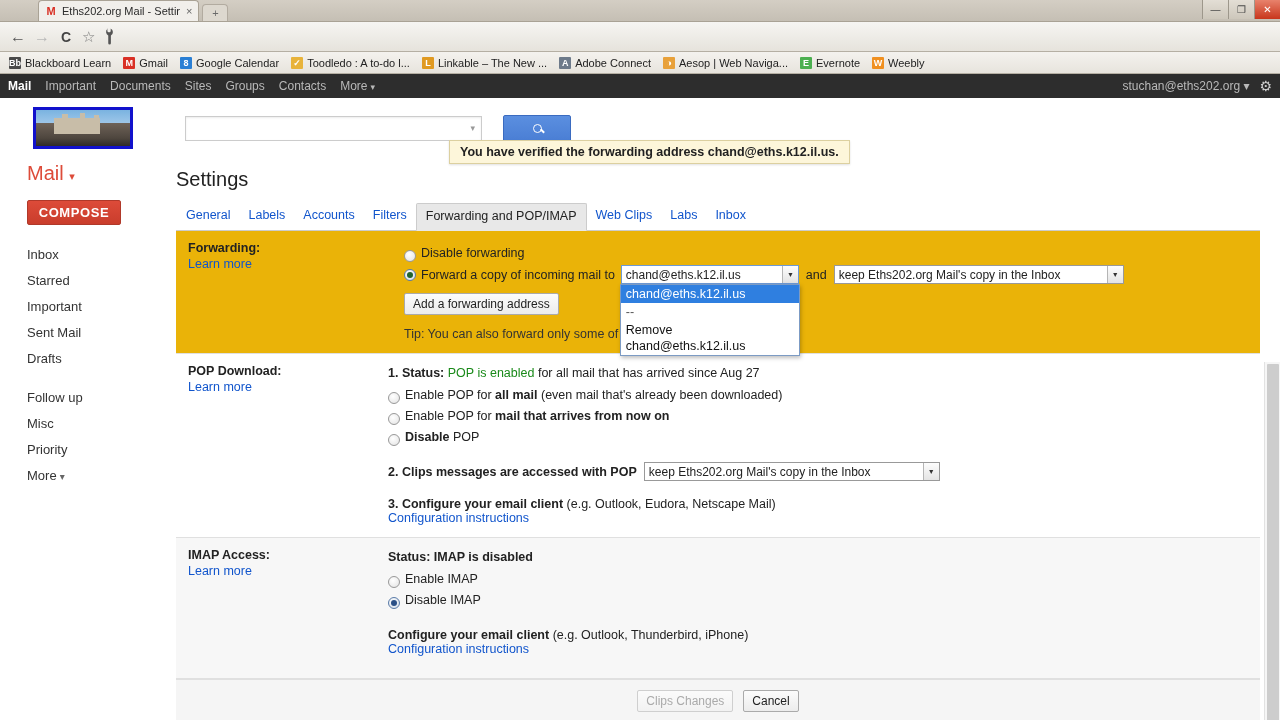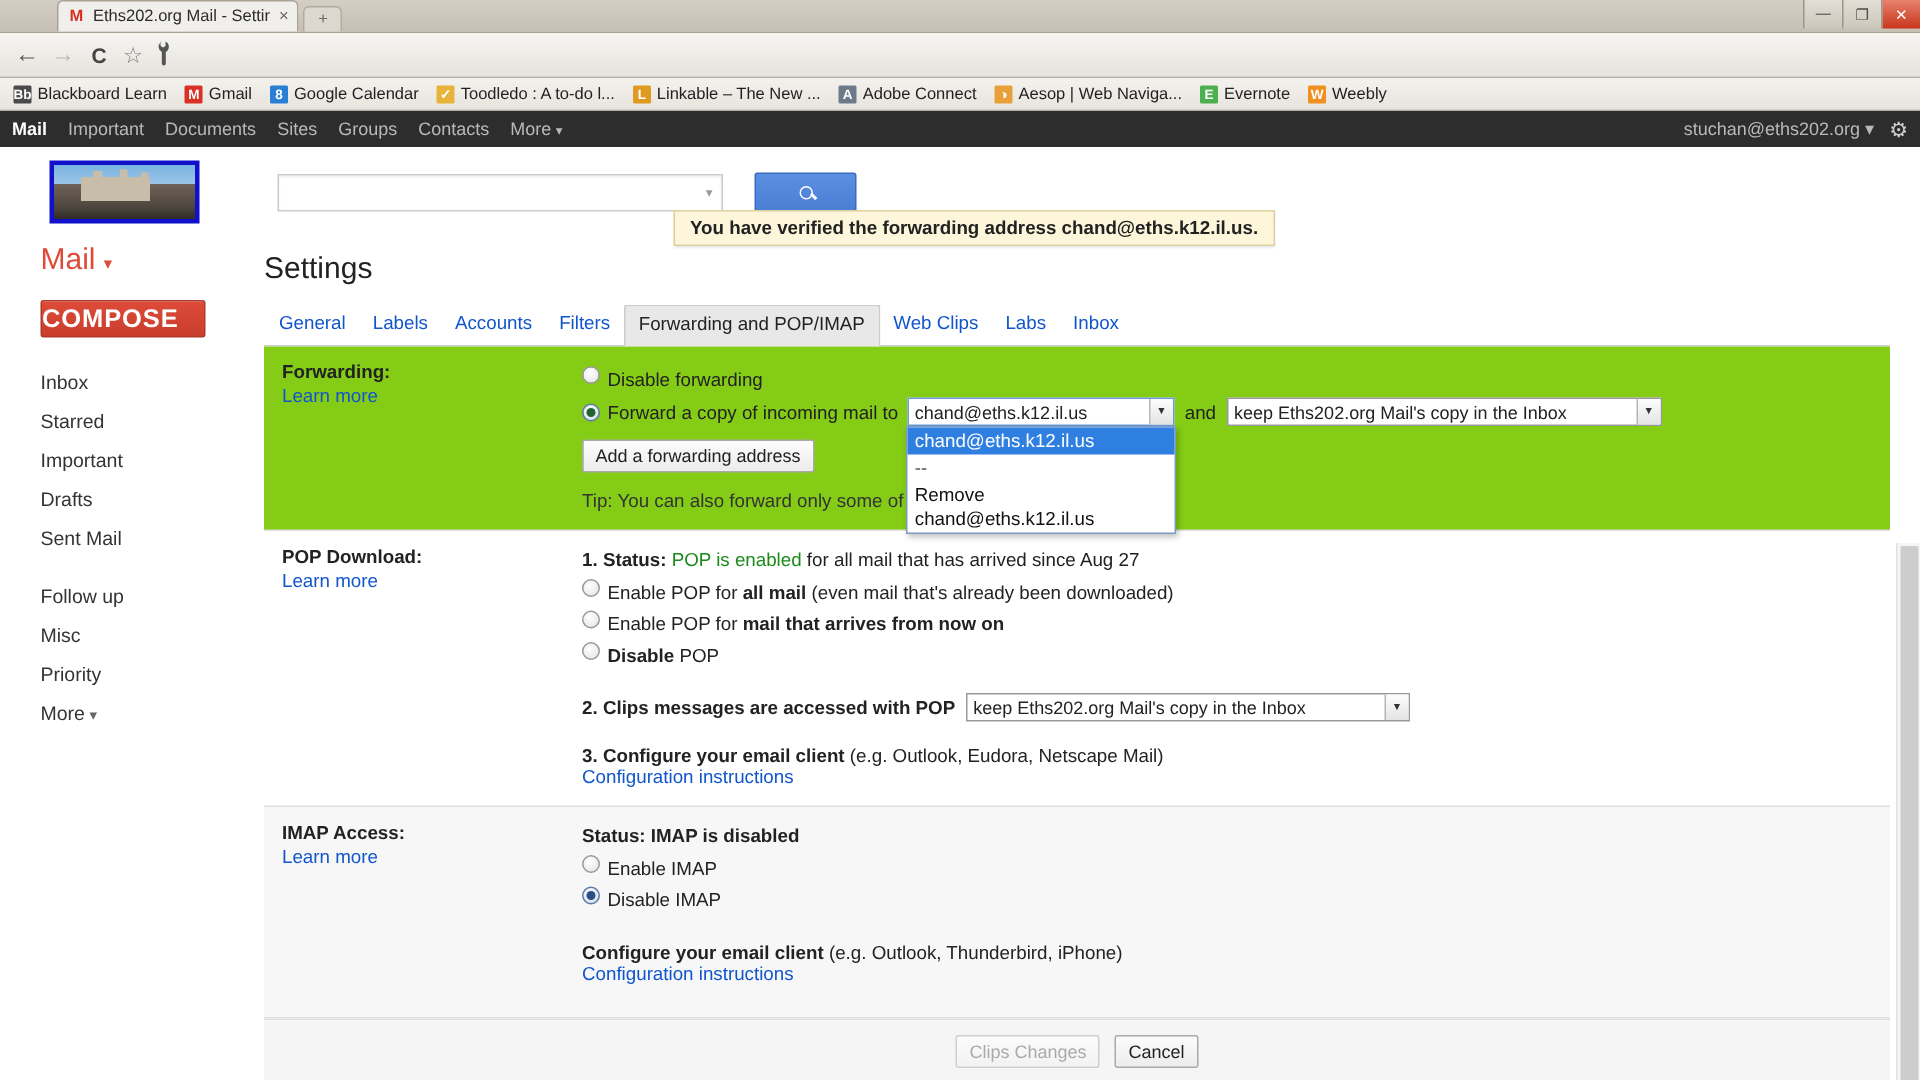--- a/index.html
+++ b/index.html
@@ -232,28 +232,28 @@
   .page-body { display: flex; position: relative; }
 
   
   .sidebar { width: 176px; flex: 0 0 176px; padding-left: 27px; padding-top: 12px; }
   .mail-title {
     font-size: 20px; color: #dd4b39; font-weight: normal;
     margin-bottom: 15px;
   }
   .mail-title .caret { font-size: 11px; }
   .compose-btn {
-    width: 110px; height: 25px;
+    width: 94px; height: 25px;
     background: linear-gradient(to bottom, #dd4b39, #c93d2c);
     border: 1px solid #b0392a;
     border-radius: 2px;
     color: #fff;
-    font-size: 17px; font-weight: bold;
+    font-size: 13px; font-weight: bold;
     letter-spacing: .6px;
-    display: flex; align-items: center; 
+    display: flex; align-items: center; justify-content: center;
     margin-bottom: 16px;
     text-transform: uppercase;
   }
   .nav-list { font-size: 13px; color: #333; }
   .nav-list .item { padding: 3.5px 0; line-height: 19px; }
   .nav-list .spacer { height: 13px; }
   .nav-list .caret { font-size: 10px; color: #666; }
 
   
   .main { flex: 1; padding-top: 8px; padding-right: 20px; }
@@ -306,21 +306,21 @@
   }
   .radio.on { border-color: #5a7ba8; background: radial-gradient(circle at 40% 35%, #fff, #cdd8e6); }
   .radio.on::after {
     content: ""; position: absolute;
     width: 6px; height: 6px; border-radius: 50%;
     background: #20642f;
     left: 2px; top: 2px;
   }
   .radio.blue.on::after { background: #2a4f86; }
 
-  .optline { display: flex; align-items: flex-start; margin: 3px 0; line-height: 18px; }
+  .optline { display: flex; align-items: flex-end; margin: 3px 0; line-height: 18px; }
 
   .sel-box {
     border: 1px solid #999;
     background: #fff;
     height: 19px;
     display: inline-flex;
     align-items: center;
     font-size: 12px;
     padding-left: 4px;
     position: relative;
@@ -519,22 +519,22 @@
       <span>Mail</span>
       <span class="caret">▾</span>
     </div>
     <div class="compose-btn">
       <span>COMPOSE</span>
     </div>
     <div class="nav-list" id="navlist">
         <div class="item"><span>Inbox</span></div>
         <div class="item"><span>Starred</span></div>
         <div class="item"><span>Important</span></div>
+        <div class="item"><span>Sent Mail</span></div>
         <div class="item"><span>Drafts</span></div>
-        <div class="item"><span>Sent Mail</span></div>
         <div class="spacer"></div>
         <div class="item"><span>Follow up</span></div>
         <div class="item"><span>Misc</span></div>
         <div class="item"><span>Priority</span></div>
         <div class="item"><span>More</span><span class="caret" style="margin-left: 3px;">▾</span></div>
       </div>
   </div>
 
   <div class="main">
     <h1 class="settings-title">Settings</h1>
@@ -545,21 +545,21 @@
         <div class="t"><span>Accounts</span></div>
         <div class="t"><span>Filters</span></div>
         <div class="t sel"><span>Forwarding and POP/IMAP</span></div>
         <div class="t"><span>Web Clips</span></div>
         <div class="t"><span>Labs</span></div>
         <div class="t"><span>Inbox</span></div>
       </div>
 
     <div class="settings-body">
 
-      <div class="srow" style="background:#84cc16;">
+      <div class="srow" style="background:#eab308;gap:16px;">
         <div class="lbl">
           <div class="h">Forwarding:</div>
           <a href="#">Learn more</a>
         </div>
         <div class="content">
           <div class="optline">
             <span class="radio"></span>
             <span>Disable forwarding</span>
           </div>
           <div class="optline" style="align-items:center;">

